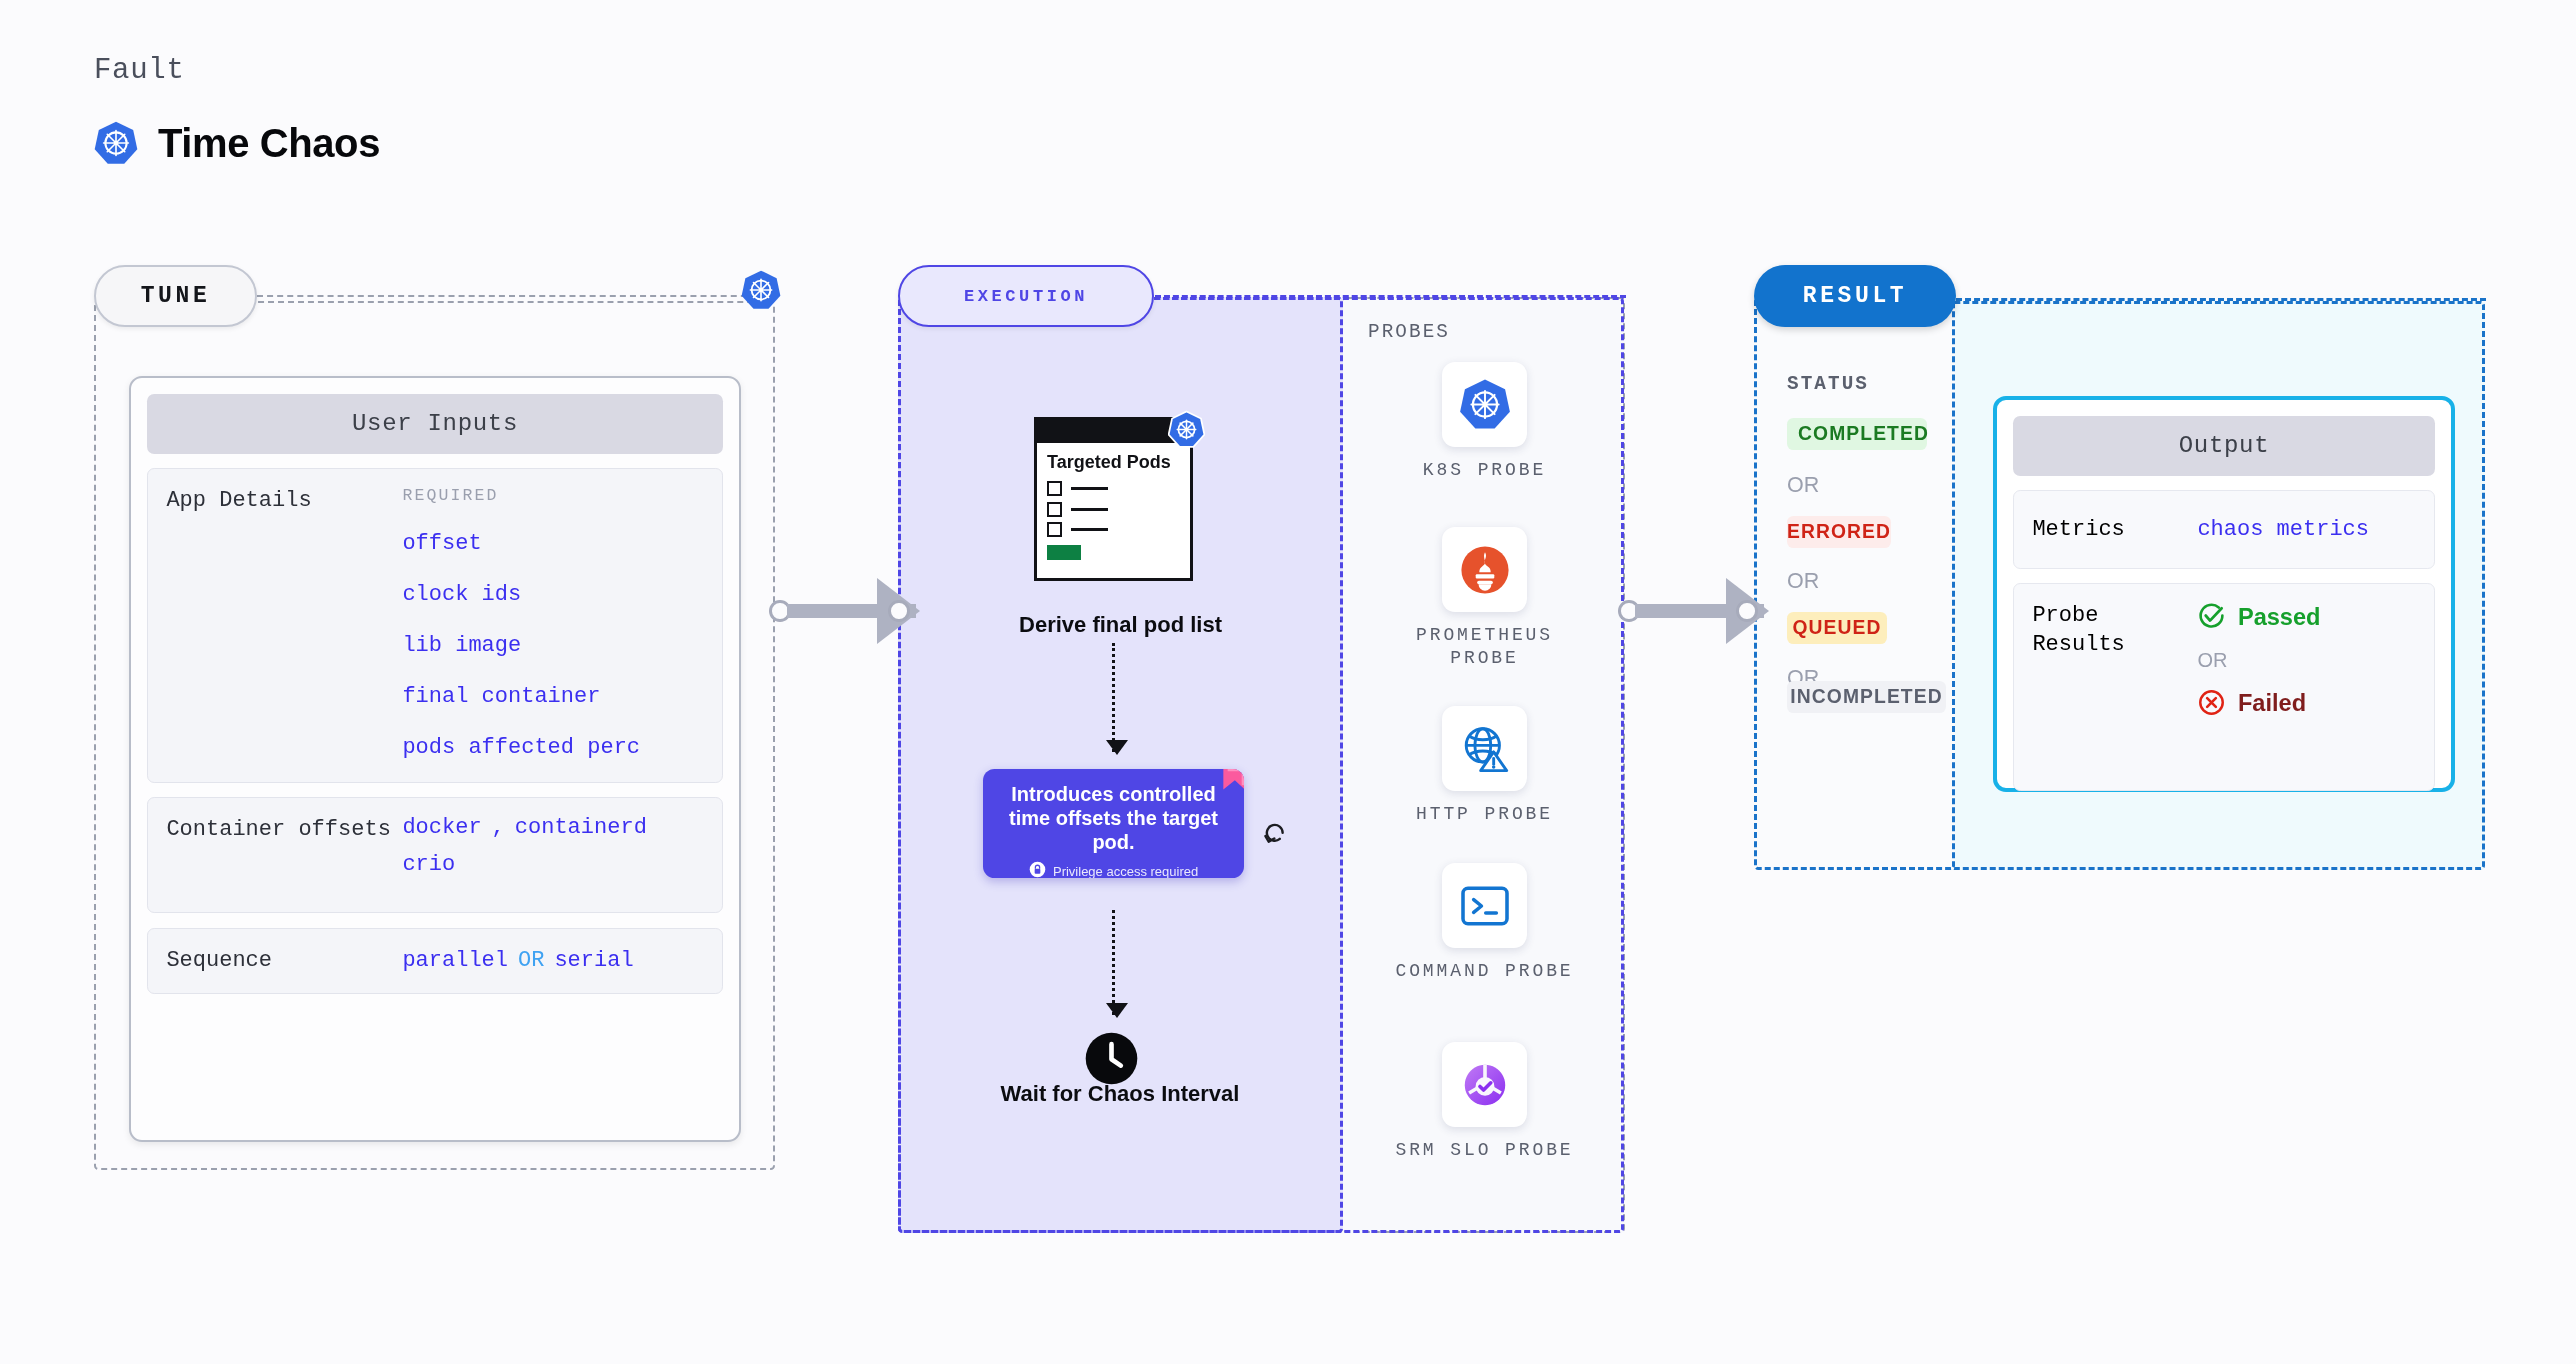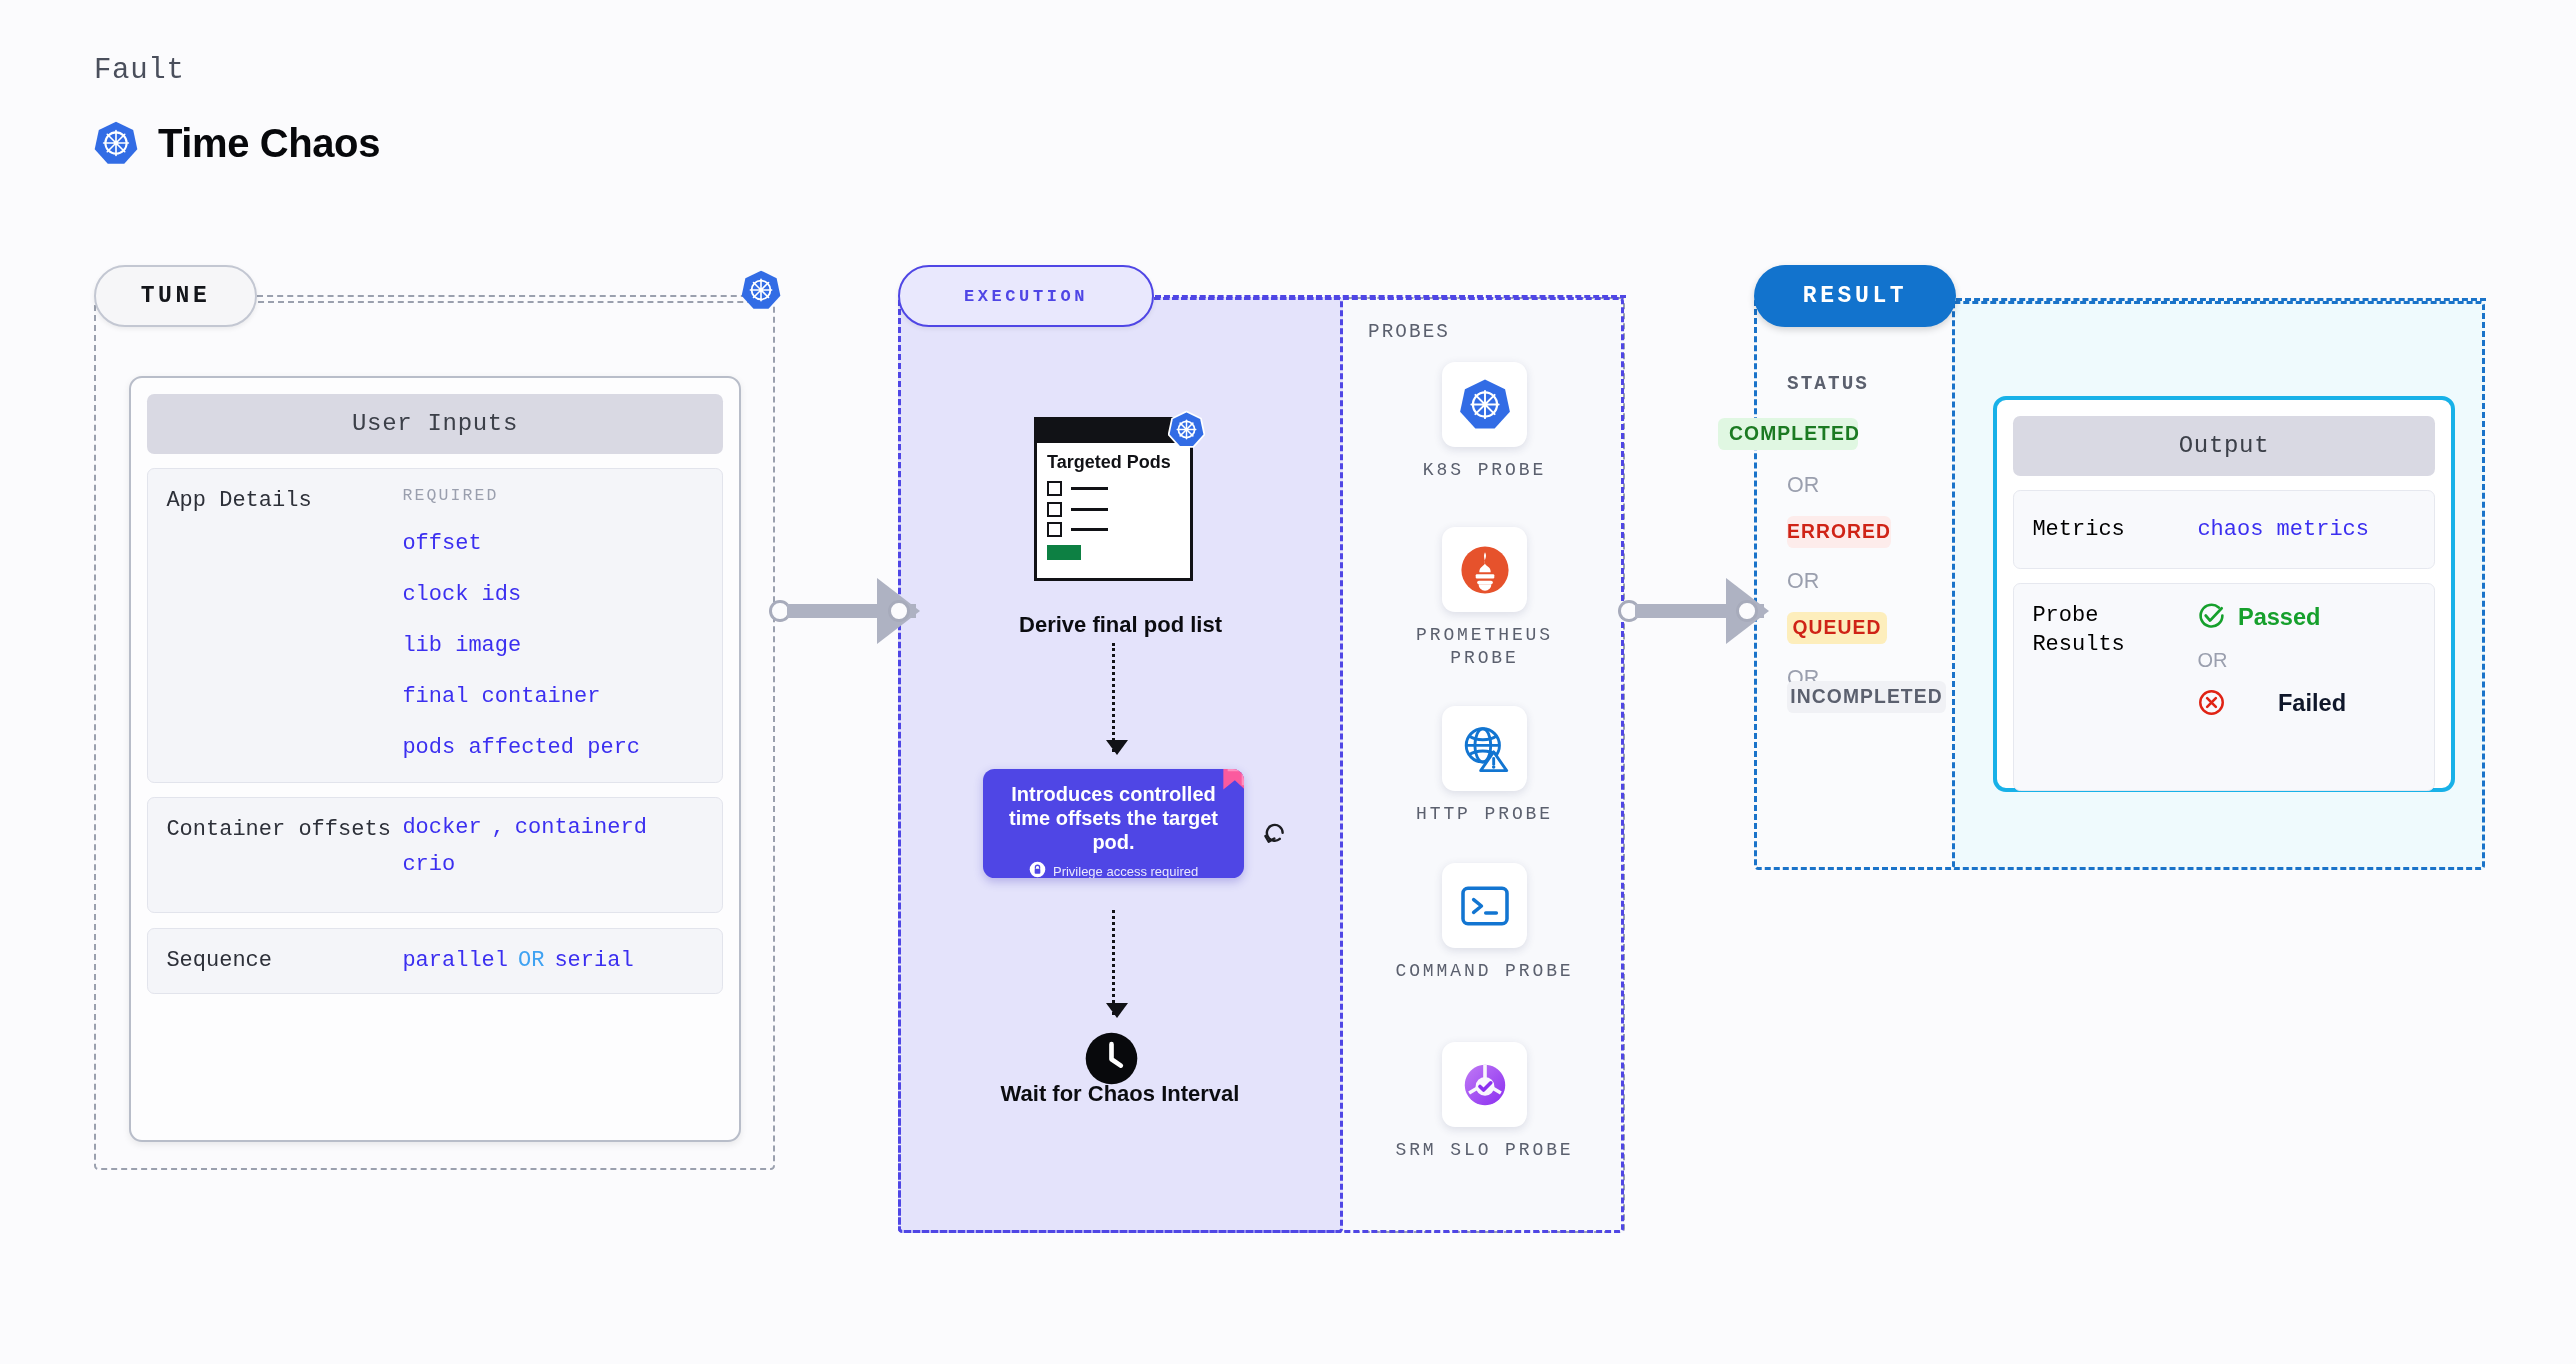--- a/index.html
+++ b/index.html
@@ -220,21 +220,21 @@
   }
   .badge {
     position: absolute; display: flex; align-items: center; justify-content: center;
     border-radius: 6.4px; font-weight: 700; font-size: 19.3px; letter-spacing: 1.1px;
     font-family: "Liberation Sans", sans-serif;
   }
   .or-txt {
     position: absolute; font-size: 21.5px; color: #9a9fae;
     font-family: "Liberation Sans", sans-serif;
   }
-  .b-completed { left: 1718px; top: 418px; width: 140px; height: 31.5px; background: #e0f7e2; color: #1b7a22; padding-left: 13px; }
+  .b-completed { left: 1787px; top: 418px; width: 140px; height: 31.5px; background: #e0f7e2; color: #1b7a22; padding-left: 13px; }
   .or-1 { left: 1787px; top: 473px; }
   .b-errored { left: 1787px; top: 516px; width: 104px; height: 31.5px; background: #fdeceb; color: #cf2316; }
   .or-2 { left: 1787px; top: 569px; }
   .b-queued { left: 1787px; top: 612px; width: 100px; height: 31.5px; background: #fdeebc; color: #cf2316; }
   .or-3 { left: 1787px; top: 666px; }
   .b-incomplete { left: 1787px; top: 681px; width: 159px; height: 31.5px; background: #f0f1f5; color: #5b606e; }
 
   
   .out-card {
     position: absolute; left: 1993px; top: 396px; width: 462px; height: 396px;
@@ -247,21 +247,21 @@
   }
   .out-label { width: 165px; font-size: 22px; color: #000000; line-height: 1.32; }
   .out-metrics { height: 79px; align-items: center; }
   .out-probe { height: 208px; }
   .out-vals { flex: 1; display: flex; flex-direction: column; gap: 15.8px; }
   .pr-item { display: flex; align-items: center; gap: 11.5px; }
   .pr-text {
     font-family: "Liberation Sans", sans-serif; font-size: 23.6px; font-weight: 700;
   }
   .pr-pass { color: #16a02c; }
-  .pr-fail { color: #0f172a; margin-left: 40px; }
+  .pr-fail { color: #7f1d1d; }
   .pr-or { font-family: "Liberation Sans", sans-serif; font-size: 20px; color: #9a9fae; }
 </style>
 </head>
 <body>
 
 <div class="stage">
 
   <div class="hdr-fault">Fault</div>
   <div class="hdr-title-row">
     <span>

